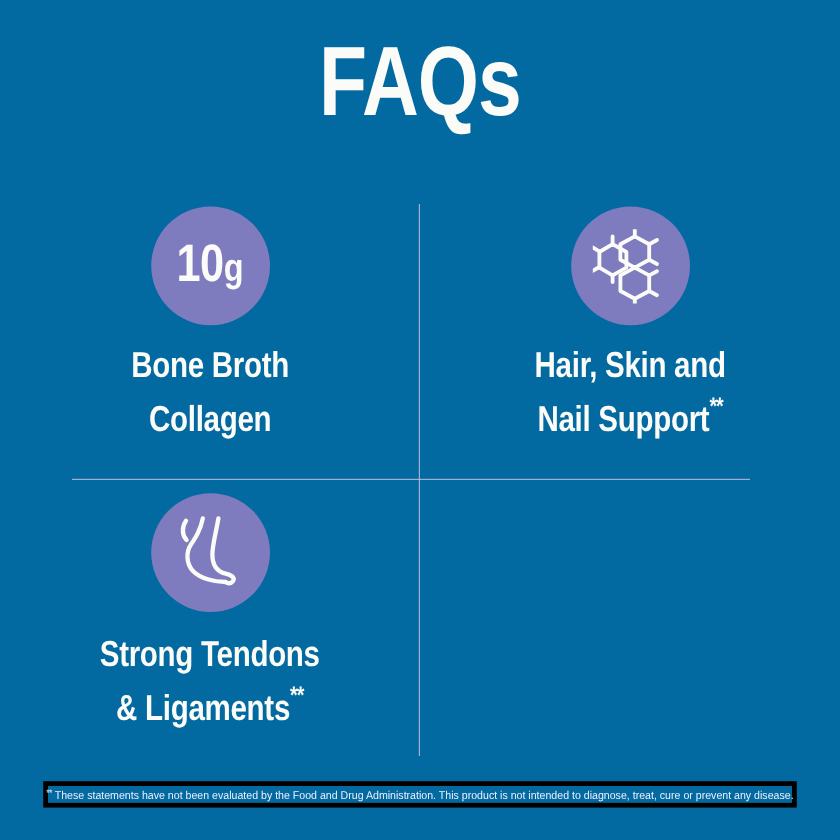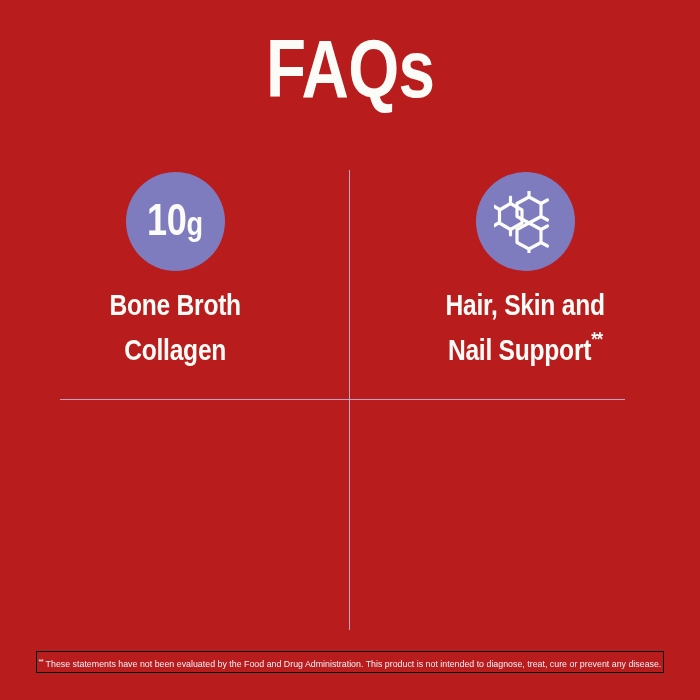--- a/index.html
+++ b/index.html
@@ -10,21 +10,21 @@
     width: 700px;
     height: 700px;
     background: #5a57a8;
     font-family: "Liberation Sans", sans-serif;
     overflow: hidden;
   }
   .card {
     position: relative;
     width: 700px;
     height: 700px;
-    background: #b91c1c;
+    background: #0369a1;
     box-sizing: border-box;
   }
 
   
   .title {
     position: absolute;
     top: 26px;
     left: 0;
     width: 700px;
     text-align: center;
@@ -122,21 +122,21 @@
     letter-spacing: -1px;
   }
 
   
   .footer {
     position: absolute;
     left: 36px;
     top: 651px;
     width: 628px;
     height: 22px;
-    border: 1px solid #000000;
+    border: 4px solid #000000;
     box-sizing: border-box;
     display: flex;
     align-items: center;
     justify-content: center;
   }
   .footer-text {
     color: #f2f1fa;
     font-size: 9.5px;
     line-height: 11px;
     transform: scaleX(0.93);
@@ -192,20 +192,38 @@
             <line x1="16.5" y1="12.5" x2="16.5" y2="6"></line>
             <line x1="16.5" y1="38" x2="16.5" y2="44"></line>
           </g>
         </svg>
       </div>
       <div class="caption"><span>Hair, Skin and
 Nail Support</span><span class="dagger">**</span></div>
     </div>
 
 
+    <div class="quad quad-br">
+      <div class="circle">
+        <svg width="66" height="66" viewBox="0 0 66 66">
+          <g fill="none" stroke="#fbfbf7" stroke-width="3.6" stroke-linecap="round" stroke-linejoin="round">
+
+            <path d="M13,6 C9.5,11 9.5,18 13.5,22"></path>
+
+            <path d="M27,4 C25,14 21,20 17,26 C13,32 13,42 19,48
+                     C25,54 36,57 46,57"></path>
+
+            <path d="M40,4 C38,16 35,26 35,34 C35,42 38,48 46,50
+                     C52,51.5 54,54 52,56.5 C50,59 47,58 46,57"></path>
+          </g>
+        </svg>
+      </div>
+      <div class="caption"><span>Strong Tendons
+&amp; Ligaments</span><span class="dagger">**</span></div>
+    </div>
 
   </div>
 
   <div class="footer">
     <div class="footer-text"><span class="dagger">**</span><span> These statements have not been evaluated by the Food and Drug Administration. This product is not intended to diagnose, treat, cure or prevent any disease.</span></div>
   </div>
 
 </div>
 
 </body></html>

